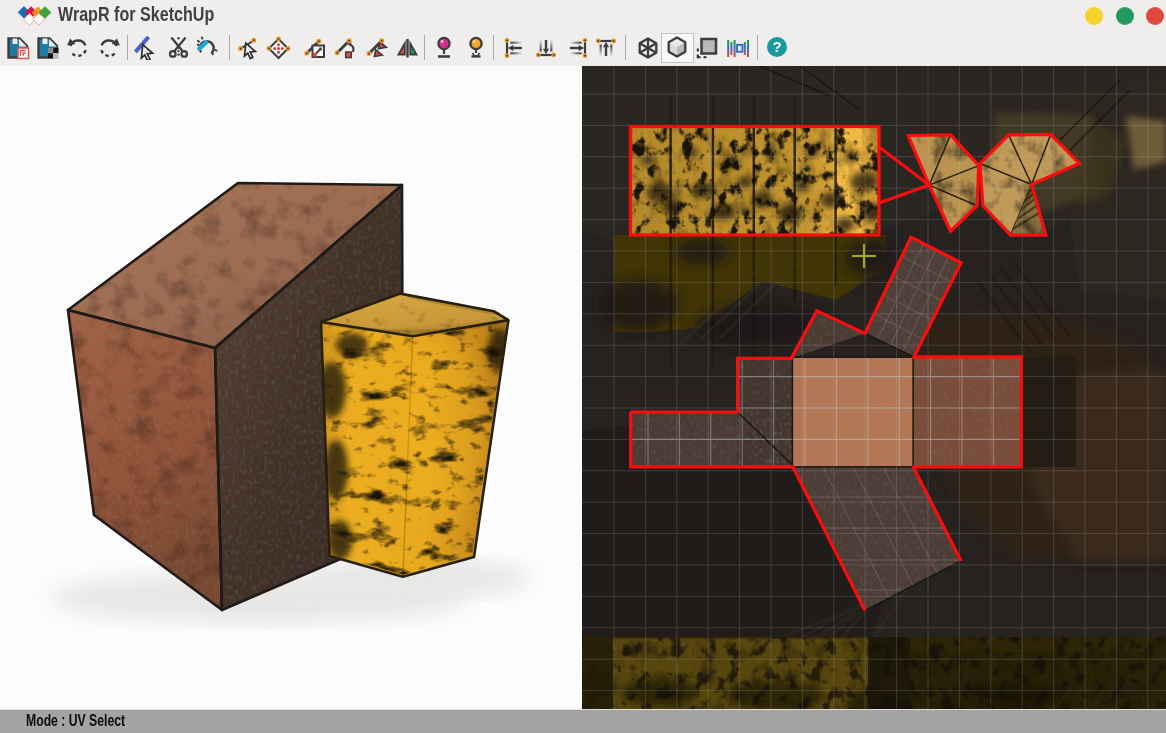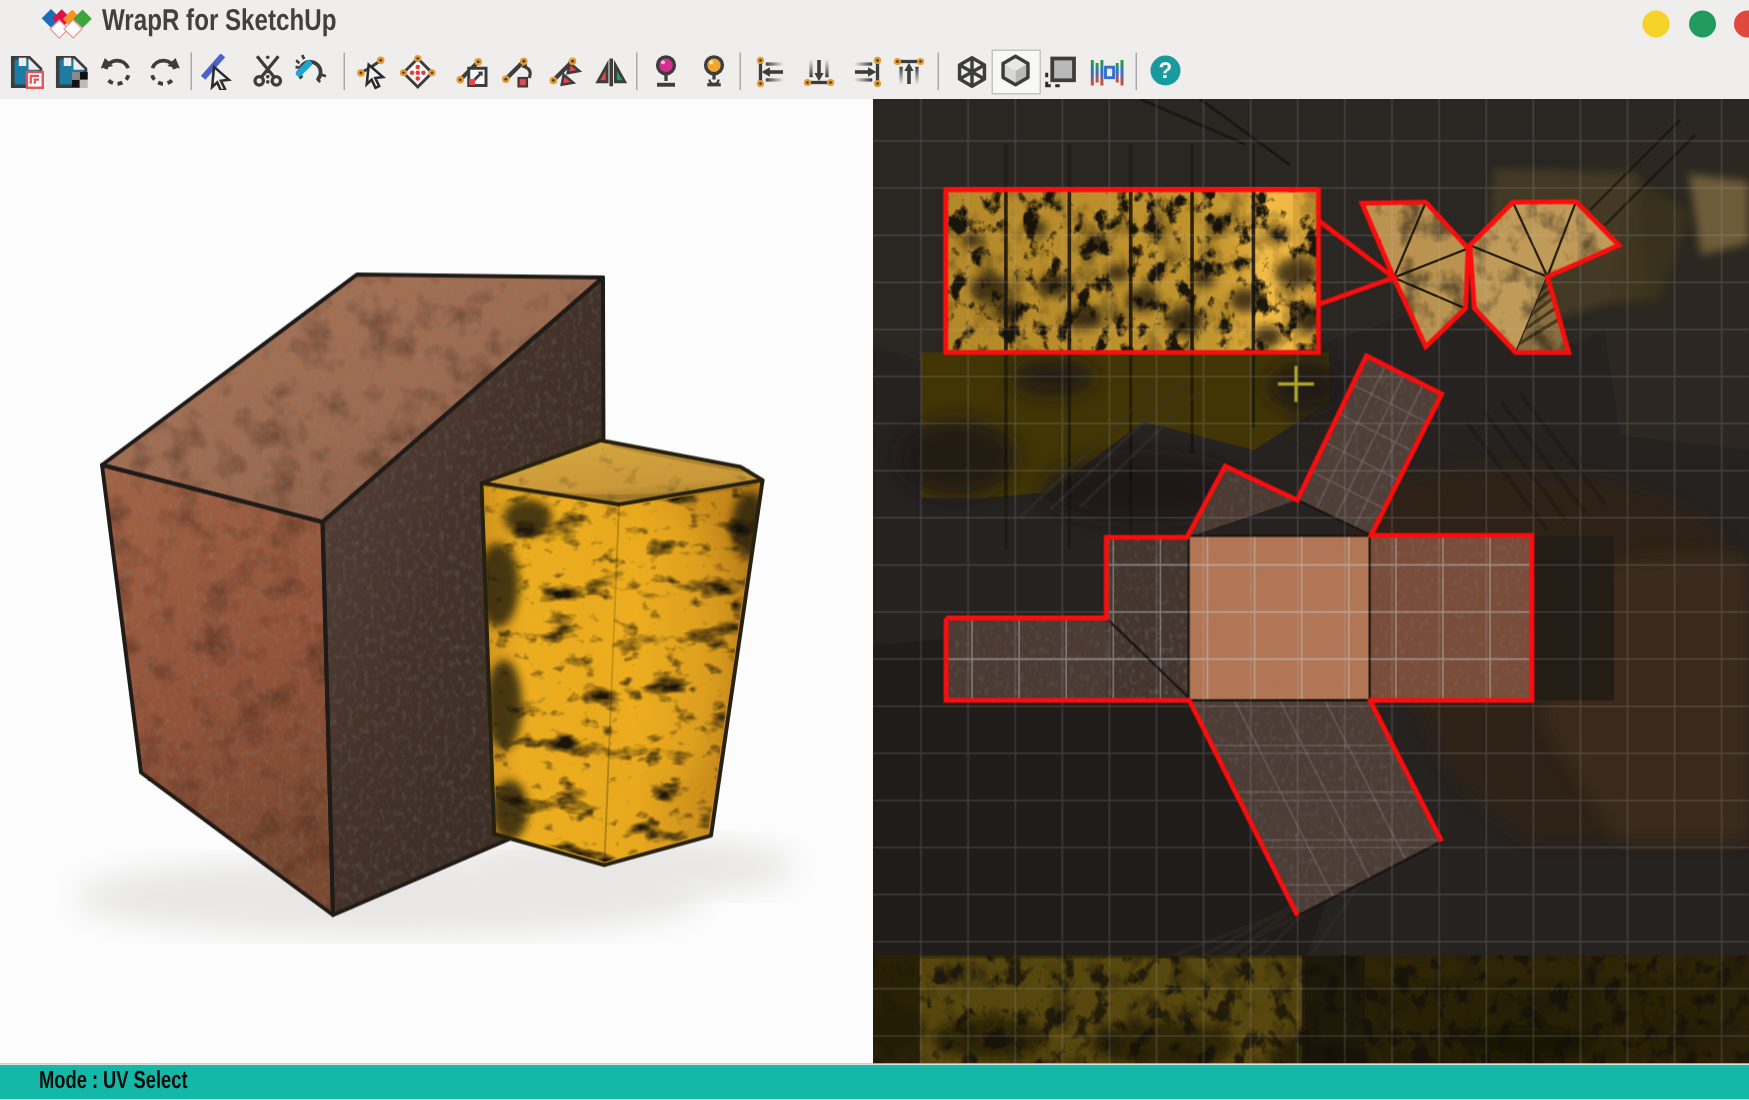--- a/index.html
+++ b/index.html
@@ -1,25 +1,25 @@
 <!DOCTYPE html>
 <html><head>
 <meta charset="utf-8">
 <style>
 html,body{margin:0;padding:0;background:#efefef}
 #app{position:relative;width:1166px;height:733px;font-family:"Liberation Sans",sans-serif;background:#efeeed;overflow:hidden}
-#titlebar{position:absolute;left:18px;top:0;width:1076px;height:31px}
+#titlebar{position:absolute;left:8px;top:0;width:1076px;height:31px}
 #title{position:absolute;left:50px;top:3px;font-size:20px;font-weight:bold;color:#414141;letter-spacing:0px;transform:scaleX(0.805);transform-origin:0 0}
 .mac{position:absolute;top:7px;width:18px;height:18px;border-radius:50%}
 #toolbar{position:absolute;left:0;top:31px;width:1166px;height:35px}
 .ico{position:absolute;top:5px}
 .sep{position:absolute;top:4px;width:1px;height:25px;background:#a9a9a9}
 #left3d{position:absolute;left:0;top:66px;width:582px;height:643px;background:#fcfcfc}
 #uv{position:absolute;left:582px;top:66px;width:584px;height:643px;background:#272320}
-#statusbar{position:absolute;left:0;top:709px;width:1166px;height:24px;background:#14b8a6;border-top:1px solid #e0e0e0}
+#statusbar{position:absolute;left:0;top:709px;width:1166px;height:24px;background:#a3a3a3;border-top:1px solid #e0e0e0}
 #statustext{position:absolute;left:26px;top:1px;font-size:16.5px;font-weight:bold;color:#0c0c0c;transform:scaleX(0.74);transform-origin:0 0}
 svg{display:block}
 </style>
 </head>
 <body>
 <div id="app">
   <div id="titlebar">
     <svg id="logo" style="position:absolute;left:0px;top:0px" width="50" height="28" viewBox="0 0 50 28">
       <rect x="11.6" y="7.8" width="8.8" height="8.8" transform="rotate(45 16 12.2)" fill="#1a6fba"></rect>
       <rect x="18.7" y="8" width="8.8" height="8.8" transform="rotate(45 23.1 12.4)" fill="#e0104a"></rect>

